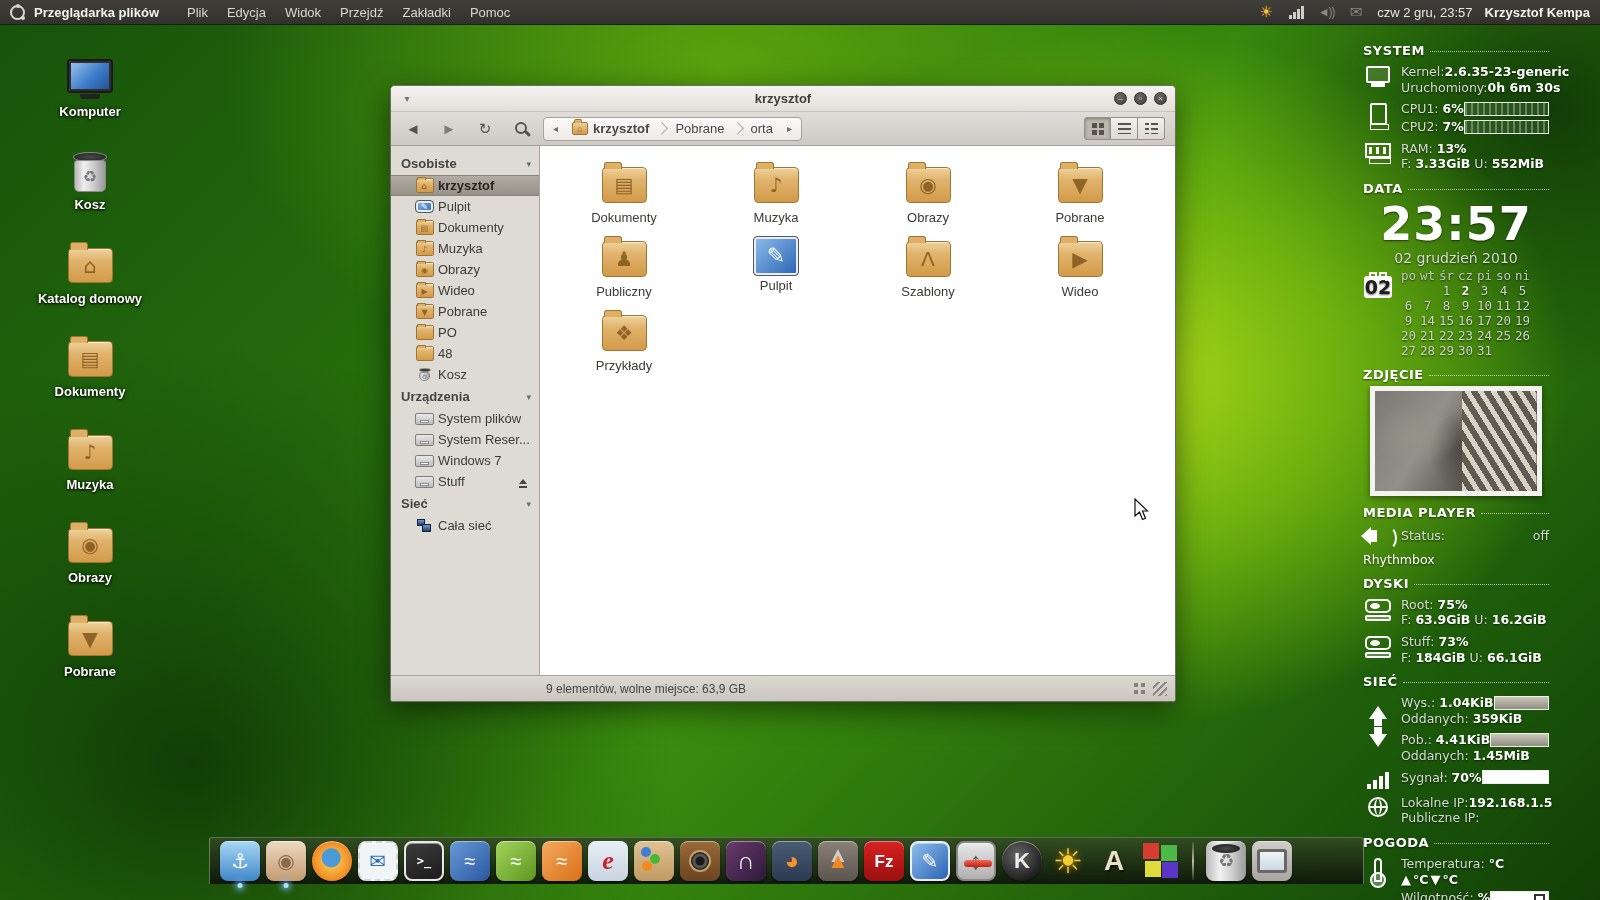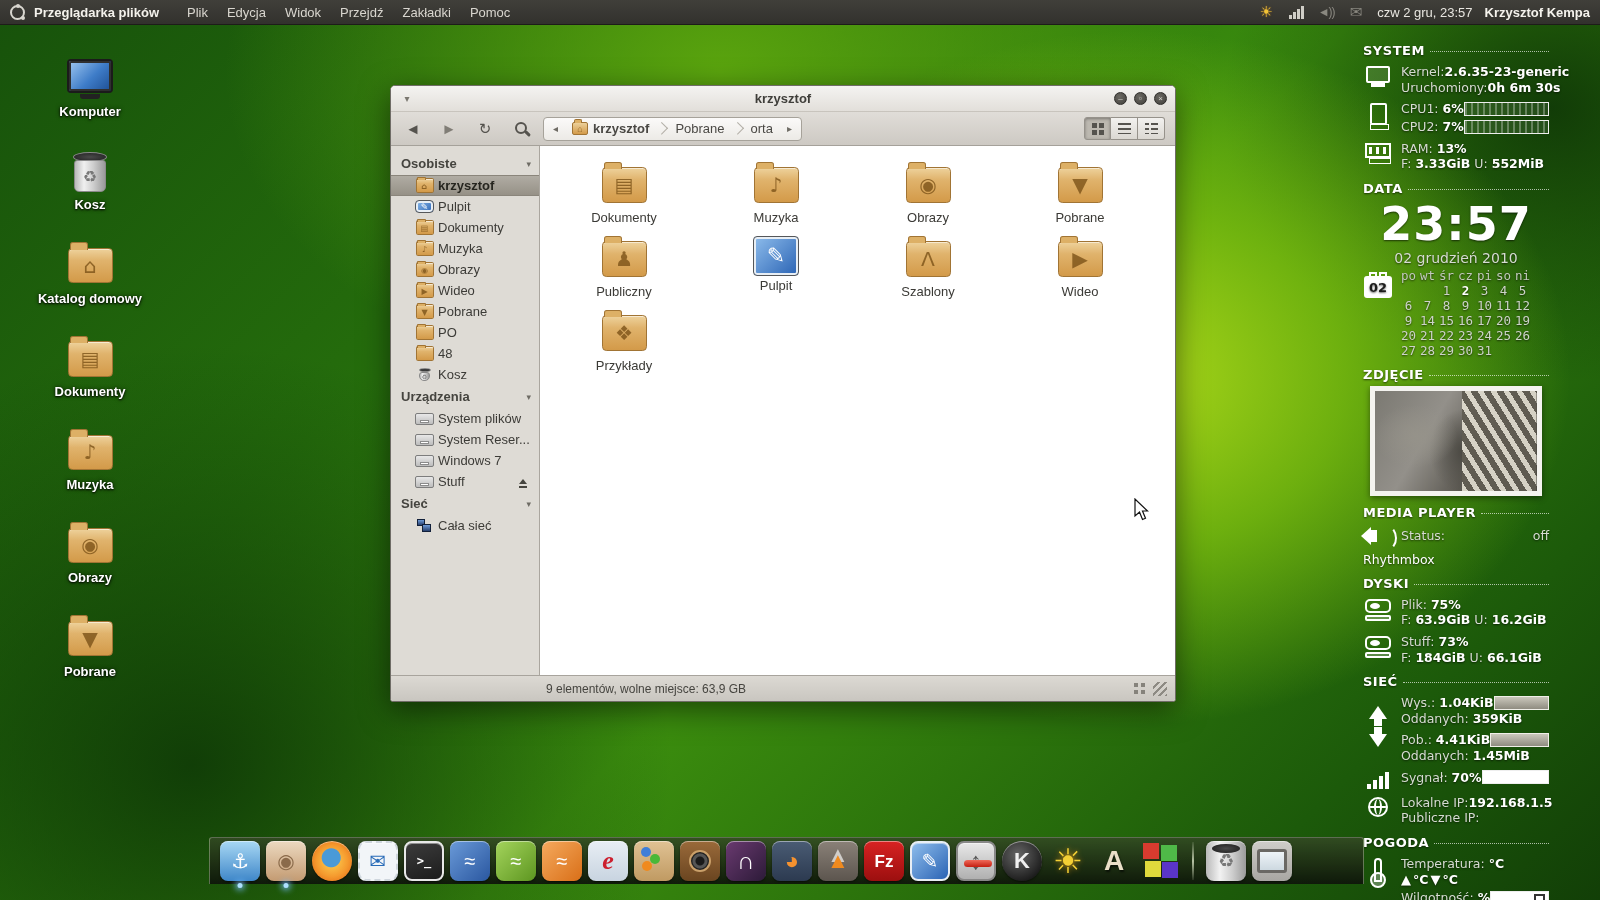--- a/index.html
+++ b/index.html
@@ -174,21 +174,21 @@
     background:repeating-linear-gradient(90deg, rgba(255,255,255,.35) 0 2px, rgba(255,255,255,.08) 2px 6px); }
   .gbox.gray { background:linear-gradient(180deg,#cbc8bc,#8f8c80); border-color:#f0efe8; }
   .gbox.white { background:#fff; }
   .gbox.humid { position:relative; background:#fff; }
   .gbox.humid::after { content:""; position:absolute; right:3px; top:2px; width:7px; height:8px; border:2px solid #333; background:#fff; }
   .bigtime { font-size:46px; font-weight:bold; color:#fff; text-align:center; line-height:1.05; letter-spacing:1px; }
   .cdate { text-align:center; font-size:14px; margin:2px 0 2px; }
   .calwrap { display:flex; gap:6px; }
   .calicon { flex:0 0 30px; position:relative; width:30px; height:26px; margin-top:4px; }
   .calicon .pad { position:absolute; inset:4px 1px 0 1px; background:#fff; border-radius:3px; color:#1d1d1d;
-    font-weight:bold; font-size:13px; display:flex; align-items:center; justify-content:center; }
+    font-weight:bold; font-size:19px; display:flex; align-items:center; justify-content:center; }
   .calicon::before,.calicon::after { content:""; position:absolute; top:0; width:4px; height:7px; border:2px solid #fff; border-bottom:none; }
   .calicon::before{ left:6px; } .calicon::after{ right:6px; }
   .cal { font-family:"DejaVu Sans Mono","Liberation Mono",monospace; font-size:12.5px; }
   .cal-row { display:flex; }
   .cal-cell { width:19px; text-align:center; color:#cdd3c9; }
   .cal-head { color:#c2c9bd; }
   .cal-today { color:#fff; font-weight:bold; }
   .photo { margin:4px auto 0; width:172px; background:#f4f3ef; padding:5px; box-shadow:0 2px 6px rgba(0,0,0,.45); }
   .photo .img { height:100px;
     background:
@@ -776,21 +776,21 @@
     </div>
     <div class="crow">
       <span class="cicon">
           <span class="cdisk">
             <span class="top"></span>
             <span class="bot"></span>
           </span>
         </span>
       <div class="cbody">
         <div class="lline">
-            <span><span>Plik:</span> <b>75%</b></span>
+            <span><span>Root:</span> <b>75%</b></span>
           </div>
         <div class="lline">
             <span><span>F:</span> <b>63.9GiB</b> <span>U:</span> <b>16.2GiB</b></span>
           </div>
       </div>
     </div>
     <div class="crow">
       <span class="cicon">
           <span class="cdisk">
             <span class="top"></span>

